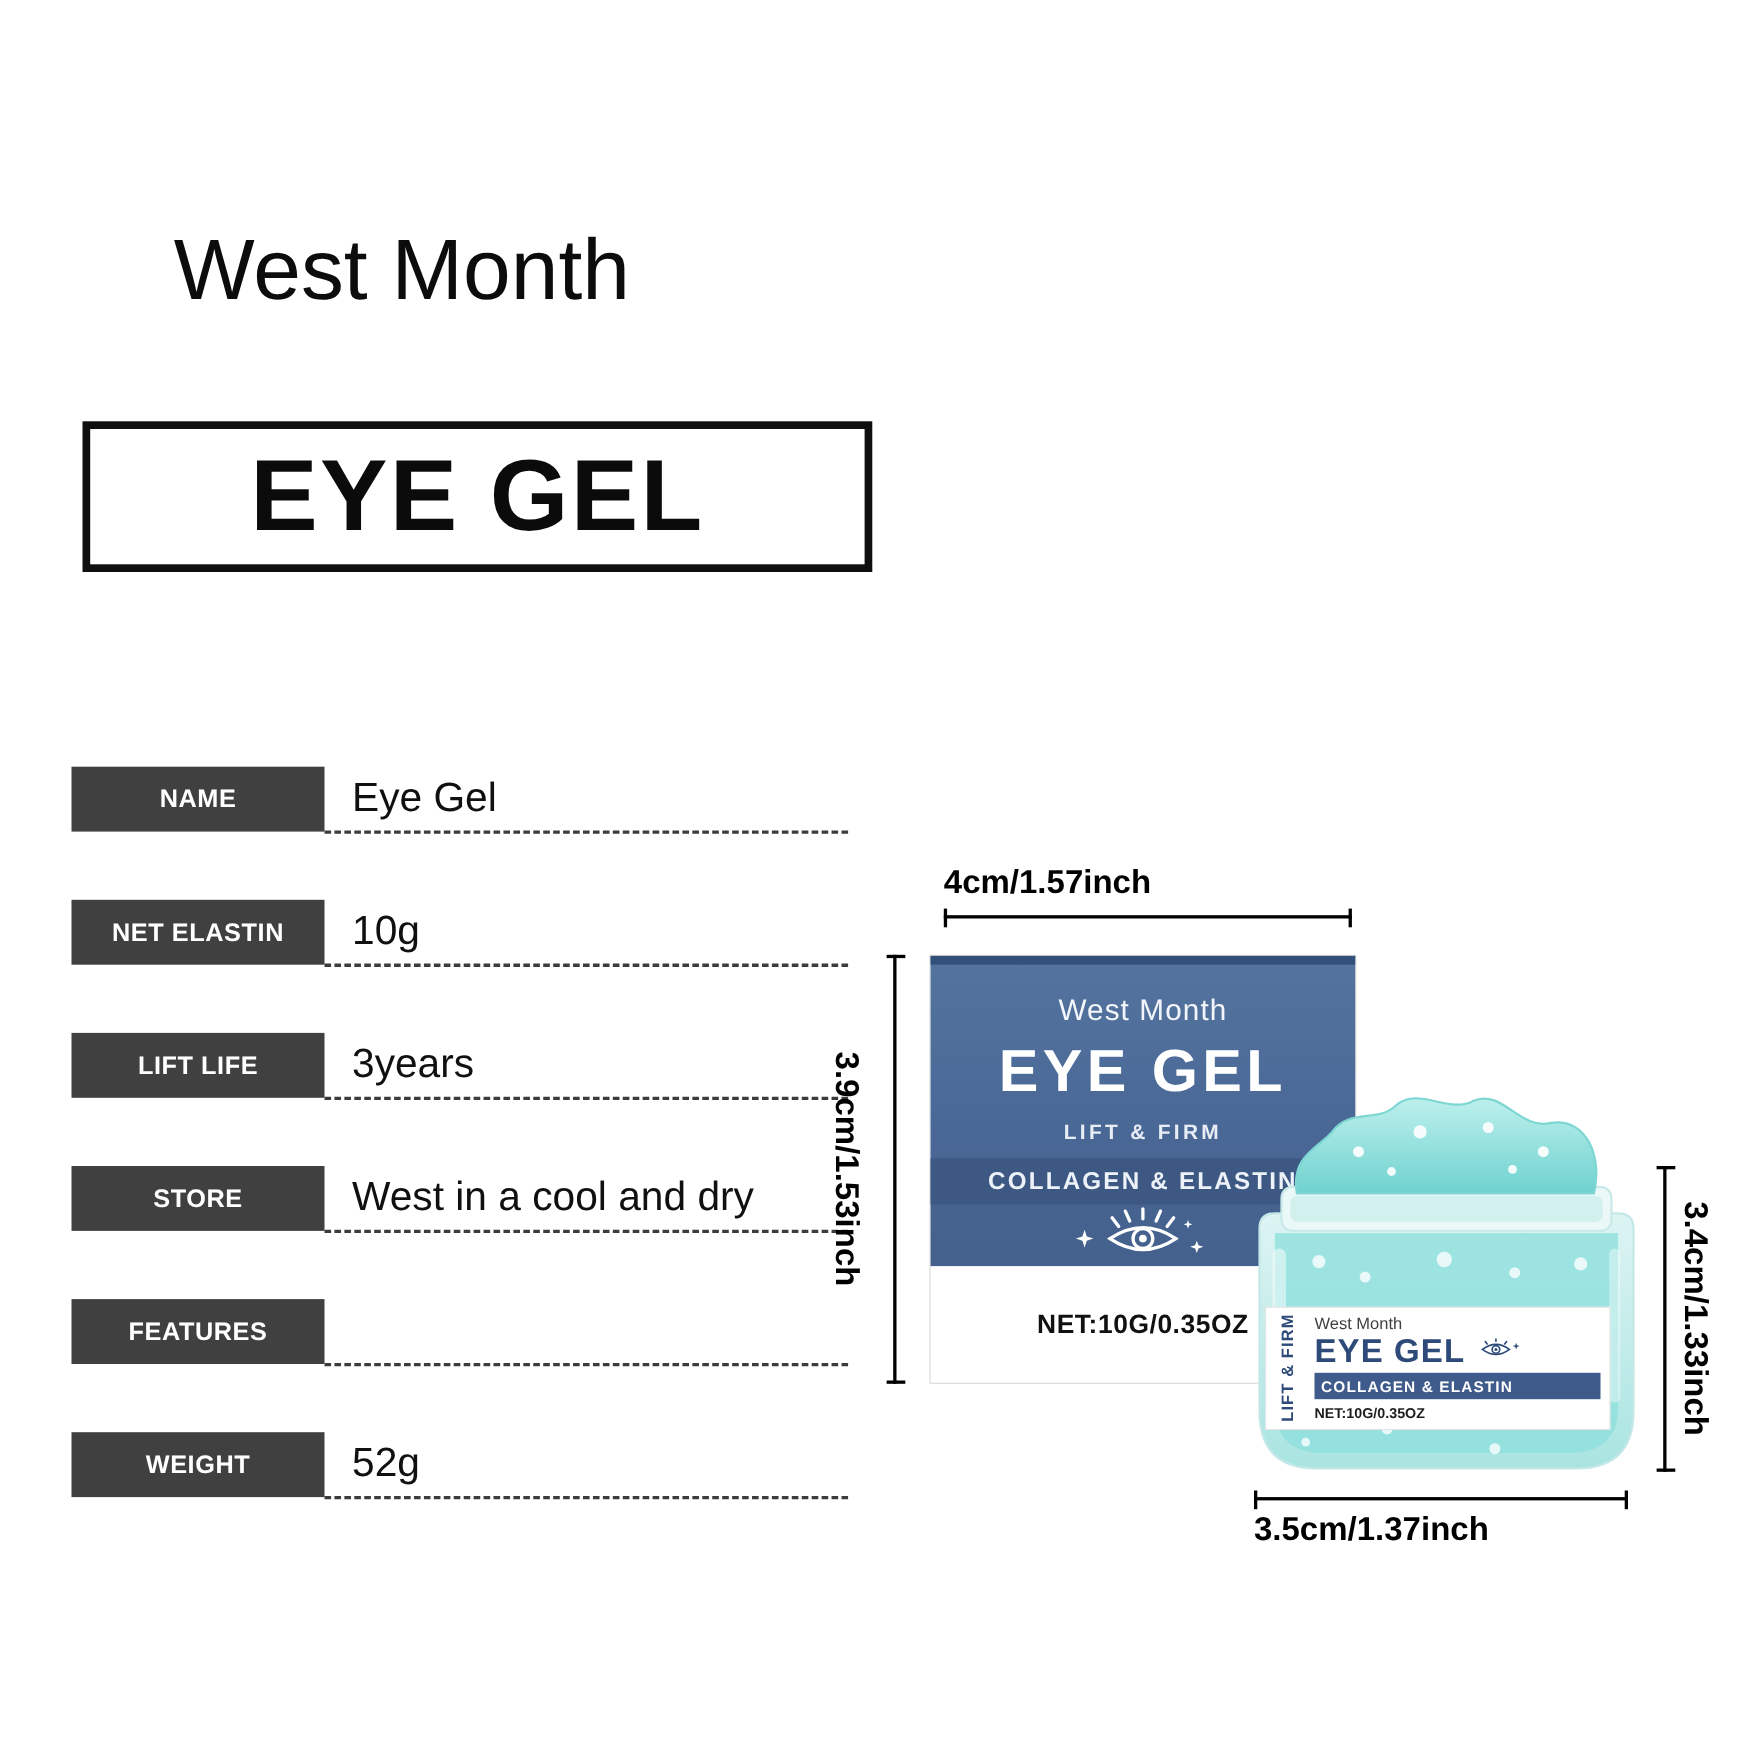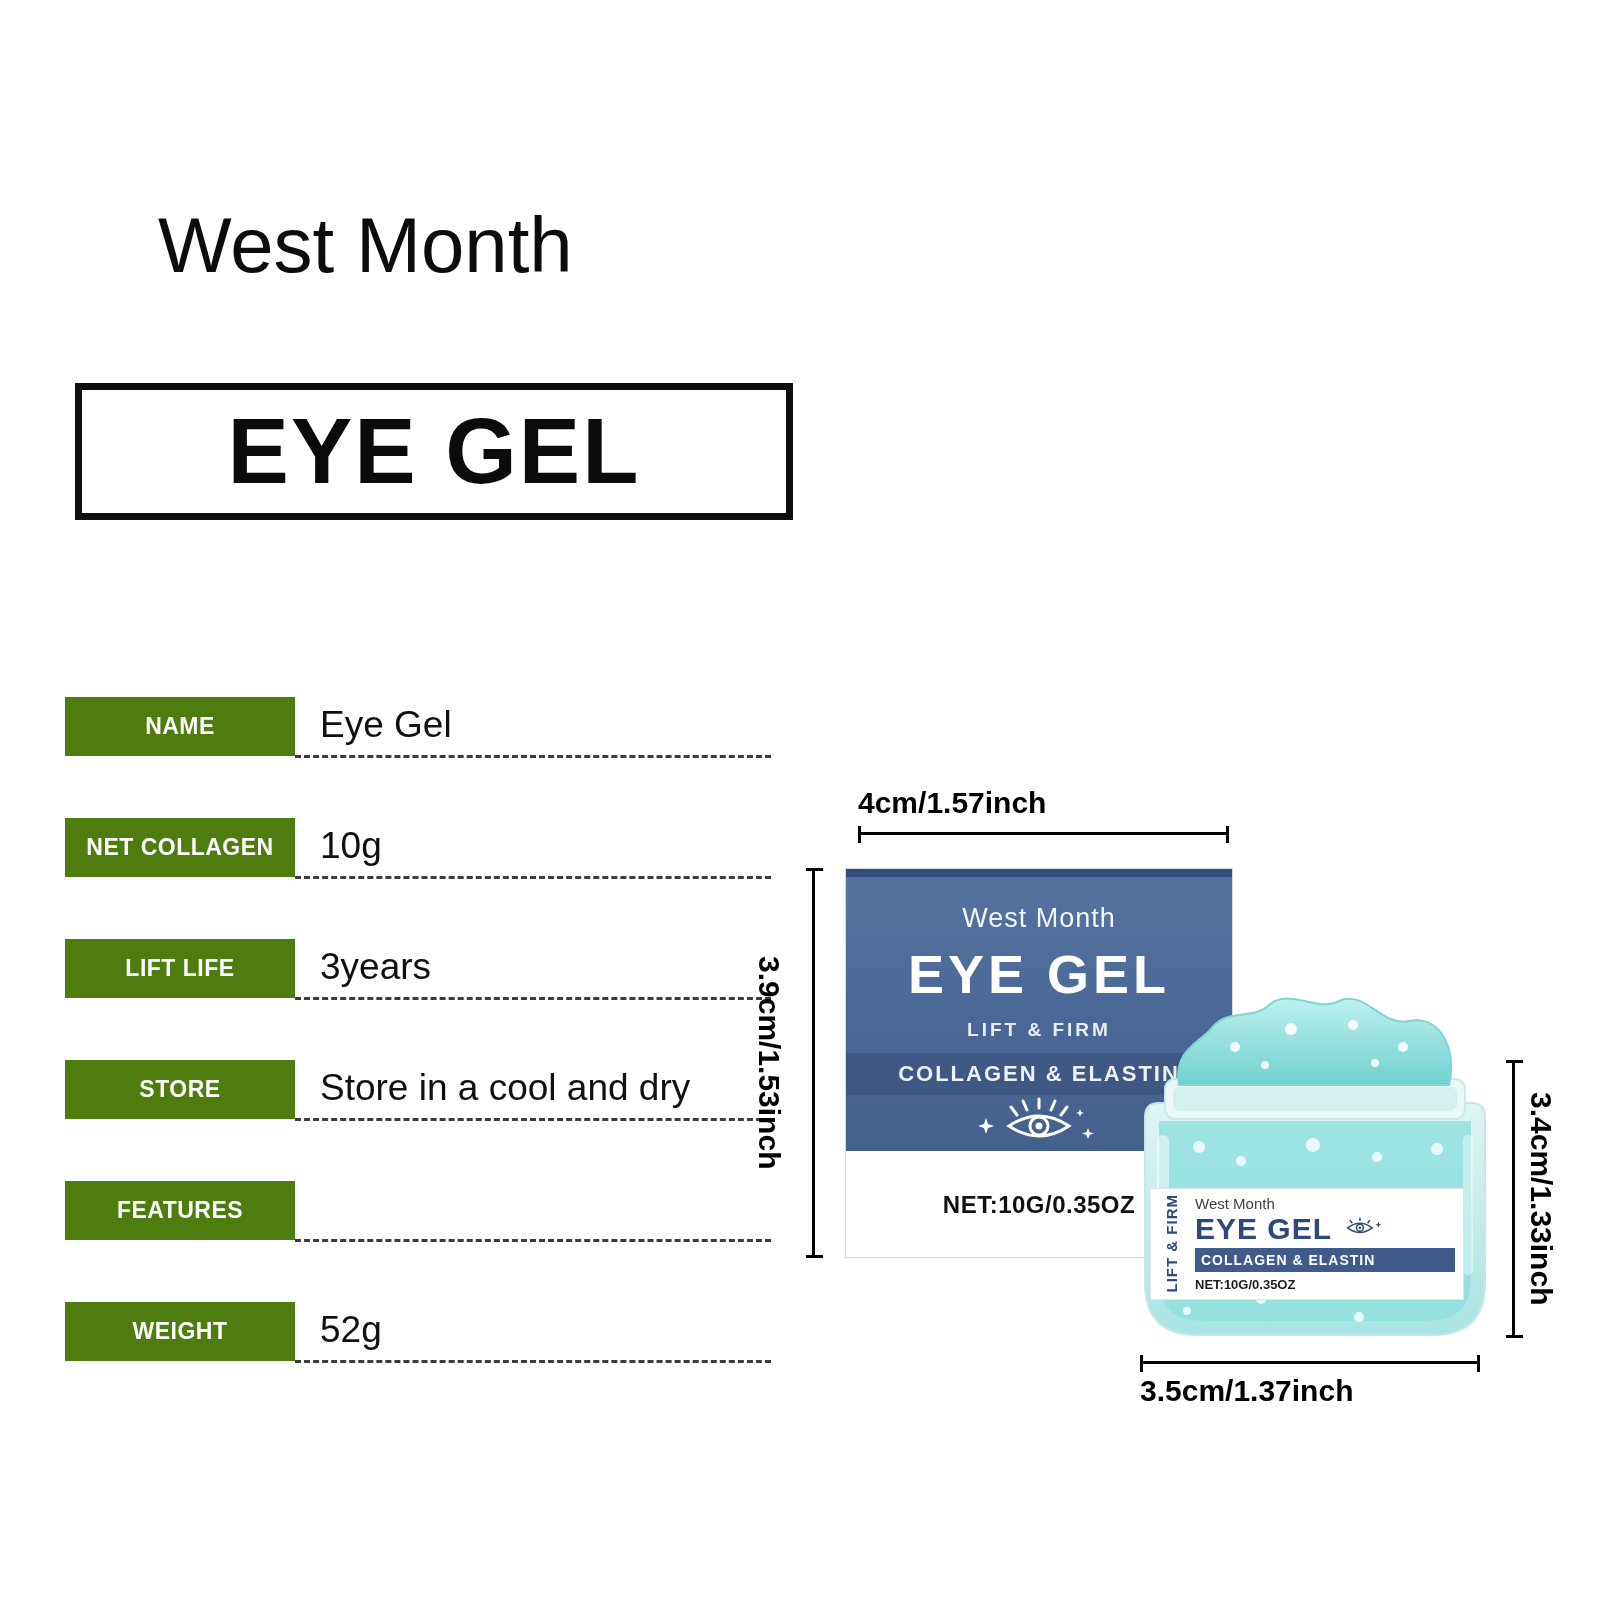--- a/index.html
+++ b/index.html
@@ -13,21 +13,21 @@
   .title-box {
     position:absolute; left:75px; top:383px; width:718px; height:137px;
     border:7px solid #0f0f0f; display:flex; align-items:center; justify-content:center;
   }
   .title-box span { font-size:92px; font-weight:700; letter-spacing:2px; color:#0b0b0b; }
 
   
   .specs { position:absolute; left:65px; top:697px; }
   .spec-row { position:relative; width:706px; height:59px; margin-bottom:62px; }
   .spec-label {
-    position:absolute; left:0; top:0; width:230px; height:59px; background:#4d7c0f; color:#fff;
+    position:absolute; left:0; top:0; width:230px; height:59px; background:#404040; color:#fff;
     display:flex; align-items:center; justify-content:center;
     font-size:23px; font-weight:700; letter-spacing:0.5px; 
   }
   .spec-value { position:absolute; left:255px; top:50%; transform:translateY(-55%); font-size:37px; font-weight:500; color:#101010; white-space:nowrap; }
   .spec-dash { position:absolute; left:230px; right:0; bottom:-2px; border-bottom:3px dashed #3c3c3c; }
 
   
   .dim-h { position:absolute; height:0; border-top:3px solid #000; z-index:6; }
   .dim-h::before, .dim-h::after { content:""; position:absolute; top:-9px; width:3px; height:17px; background:#000; }
   .dim-h::before { left:0; } .dim-h::after { right:0; }
@@ -77,32 +77,32 @@
     <span>EYE GEL</span>
   </div>
 
   <div class="specs">
     <div class="spec-row">
       <div class="spec-label">NAME</div>
       <div class="spec-value">Eye Gel</div>
       <div class="spec-dash"></div>
     </div>
     <div class="spec-row">
-      <div class="spec-label">NET  COLLAGEN</div>
+      <div class="spec-label">NET  ELASTIN</div>
       <div class="spec-value">10g</div>
       <div class="spec-dash"></div>
     </div>
     <div class="spec-row">
       <div class="spec-label">LIFT LIFE</div>
       <div class="spec-value">3years</div>
       <div class="spec-dash"></div>
     </div>
     <div class="spec-row">
       <div class="spec-label">STORE</div>
-      <div class="spec-value">Store in a cool and dry</div>
+      <div class="spec-value">West in a cool and dry</div>
       <div class="spec-dash"></div>
     </div>
     <div class="spec-row">
       <div class="spec-label">FEATURES</div>
       <div class="spec-dash"></div>
     </div>
     <div class="spec-row">
       <div class="spec-label">WEIGHT</div>
       <div class="spec-value">52g</div>
       <div class="spec-dash"></div>

